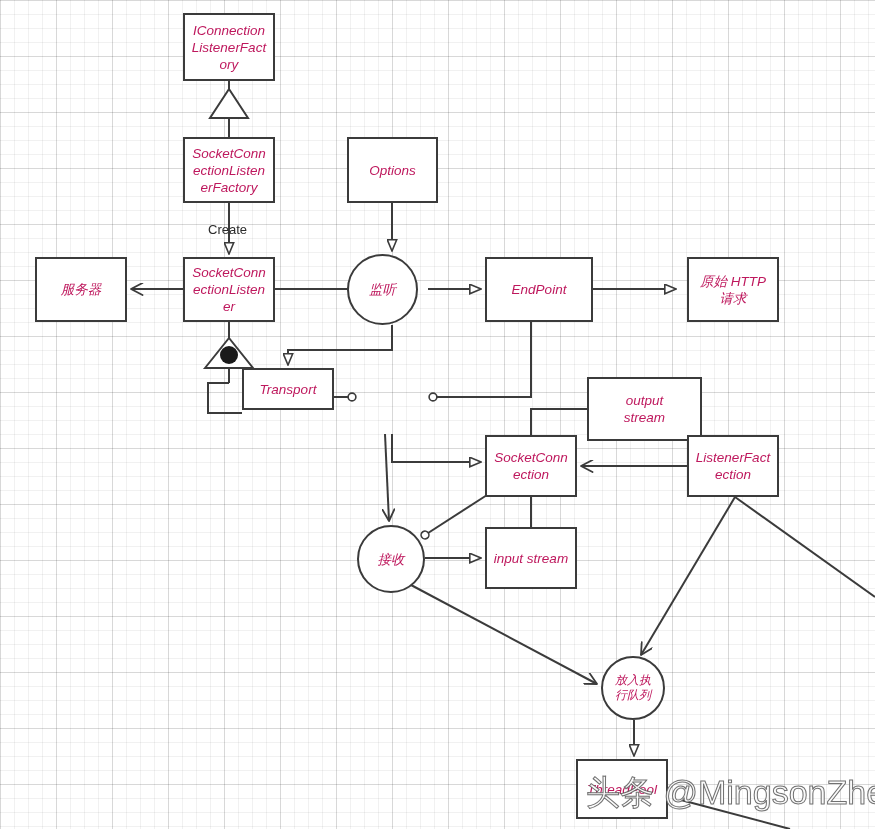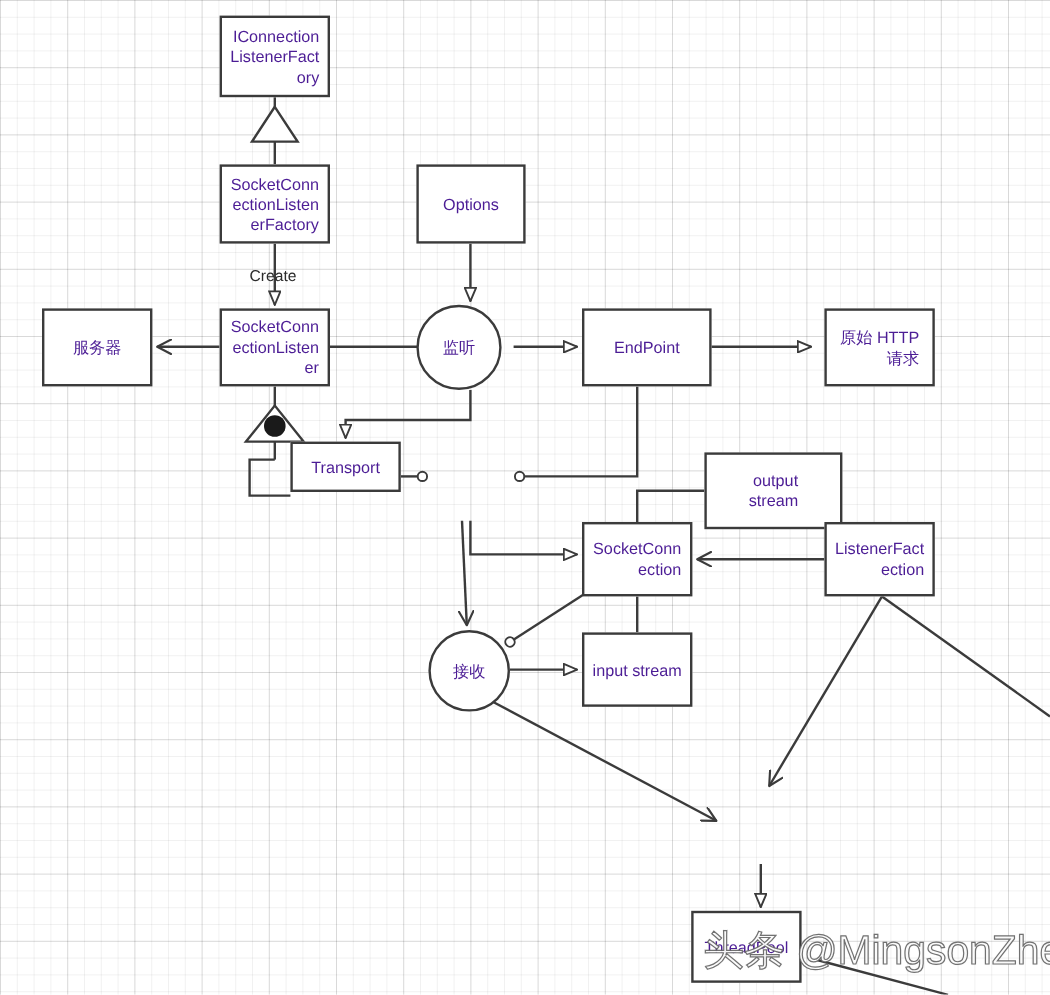--- a/index.html
+++ b/index.html
@@ -36,28 +36,29 @@
     width: 875px;
     height: 829px;
     pointer-events: none;
   }
   .node {
     position: absolute;
     box-sizing: border-box;
     display: flex;
     align-items: center;
     justify-content: center;
-    text-align: right;
-    color: #4c1d95;
+    text-align: center;
+    color: #be185d;
     font-size: 13.5px;
     line-height: 17px;
     background: #ffffff;
     border: 2px solid #3b3b3b;
     padding: 2px 4px;
     white-space: pre-line;
+    font-style: italic;
   }
   .node.circle {
     border-radius: 50%;
   }
   .edge-label {
     position: absolute;
     font-size: 13px;
     color: #2b2b2b;
     background: transparent;
     white-space: nowrap;
@@ -183,20 +184,22 @@
   <div class="node" style="left:485px; top:435px; width:92px; height:62px;">SocketConn
 ection</div>
 
   <div class="node" style="left:687px; top:435px; width:92px; height:62px;">ListenerFact
 ection</div>
 
   <div class="node circle" style="left:357px; top:525px; width:68px; height:68px;">接收</div>
 
   <div class="node" style="left:485px; top:527px; width:92px; height:62px;">input stream</div>
 
+  <div class="node circle" style="left:601px; top:656px; width:64px; height:64px; font-size:12px; line-height:15px;">放入执
+行队列</div>
 
   <div class="node" style="left:576px; top:759px; width:92px; height:60px;">ThreadPool</div>
 
   <div class="edge-label" style="left:208px; top:222px;">Create</div>
 
   <div id="watermark">头条 @MingsonZheng</div>
 
 </div>
 
 </body></html>

